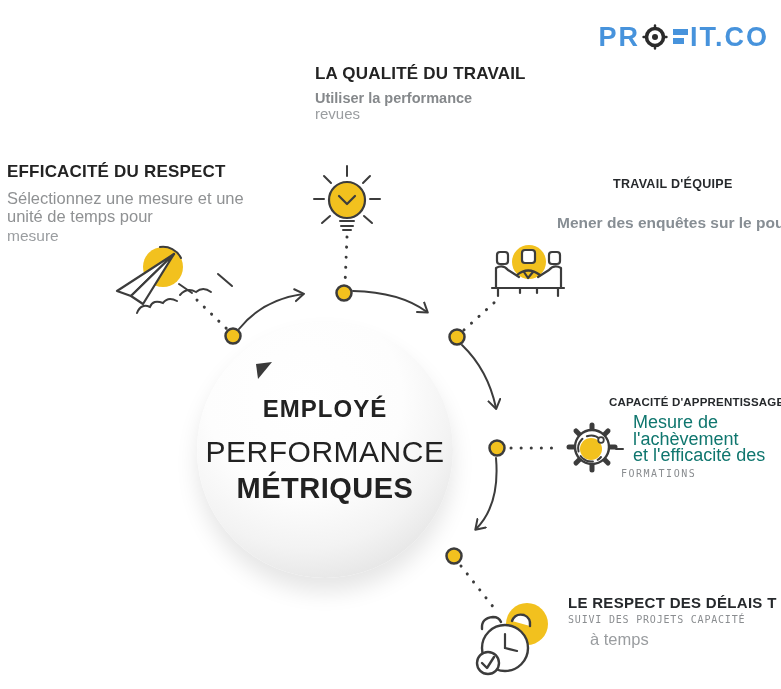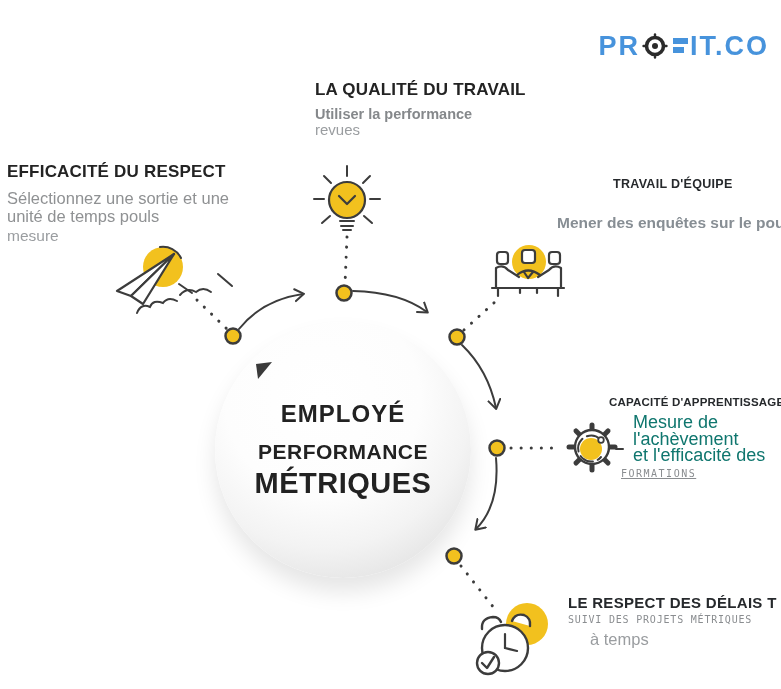--- a/index.html
+++ b/index.html
@@ -1,47 +1,47 @@
 <!DOCTYPE html>
 <html><head>
 <meta charset="utf-8">
 <style>
   html,body{margin:0;padding:0;background:#ffffff;}
   .canvas{
     position:relative;width:781px;height:689px;background:#ffffff;overflow:hidden;
     font-family:"Liberation Sans",sans-serif;
   }
   
-  .logo{position:absolute;top:31px;right:12px;display:flex;align-items:center;
+  .logo{position:absolute;top:22px;right:12px;display:flex;align-items:center;
     font-weight:bold;font-size:27px;letter-spacing:2px;color:#4793DC;}
   .logo .seg{line-height:30px;}
   .logo-target{margin:0 2px;display:block;}
   .logo-f{display:inline-block;width:15px;height:21px;position:relative;margin:0 2px 0 3px;}
   .logo-f::before{content:"";position:absolute;top:2px;left:0;width:15px;height:6px;background:#4793DC;}
   .logo-f::after{content:"";position:absolute;top:11px;left:0;width:11px;height:6px;background:#4793DC;}
   
   .blk{position:absolute;}
   .h-lg{font-weight:bold;font-size:17px;color:#232323;letter-spacing:0.2px;}
   .h-sm{font-weight:bold;font-size:12.5px;color:#26292c;letter-spacing:0.3px;}
   .h-xs{font-weight:bold;font-size:11.5px;color:#26292c;letter-spacing:0.2px;}
   .body-gray{font-size:16.5px;color:#8f9193;line-height:18px;}
   .body-gray2{font-size:18px;color:#0f766e;line-height:16.5px;margin-left:12px;}
   .sub-bold{font-weight:bold;font-size:14.5px;color:#85888b;line-height:15px;}
   .sub-reg{font-size:15px;color:#9a9da0;line-height:16px;}
   .mono-caps{font-family:"DejaVu Sans Mono",monospace;font-size:10px;color:#8a8d90;letter-spacing:0.8px;}
   .nowrap{white-space:nowrap;}
   
   .sphere{
-    position:absolute;left:215px;top:322px;width:256px;height:256px;border-radius:50%;
+    position:absolute;left:197px;top:322px;width:256px;height:256px;border-radius:50%;
     background:radial-gradient(circle at 42% 30%, #ffffff 0%, #fdfdfd 42%, #f3f3f3 64%, #e2e2e2 85%, #d2d2d2 100%);
     box-shadow:0 14px 22px rgba(0,0,0,0.10);
     display:flex;flex-direction:column;align-items:center;justify-content:center;text-align:center;
   }
   .sphere .l1{font-size:24px;font-weight:bold;color:#222;letter-spacing:1px;margin-bottom:4px;}
-  .sphere .l2{font-size:21px;font-weight:bold;color:#222;letter-spacing:0.5px;margin-top:8px;}
+  .sphere .l2{font-size:30px;font-weight:normal;color:#222;letter-spacing:0.5px;margin-top:8px;}
   .sphere .l3{font-size:29px;font-weight:bold;color:#222;letter-spacing:0.5px;margin-top:3px;}
   .overlay{position:absolute;left:0;top:0;}
 </style>
 </head>
 <body>
 
 <div class="canvas">
 
   <div class="sphere">
     <div class="l1">EMPLOYÉ</div>
@@ -179,53 +179,53 @@
         <path d="M13 1.5 L13 4"></path>
         <path d="M13 22 L13 24.5"></path>
         <path d="M1.5 13 L4 13"></path>
         <path d="M22 13 L24.5 13"></path>
       </g>
     </svg>
     <span class="logo-f"></span>
     <span class="seg">IT.CO</span>
   </div>
 
-  <div class="blk" style="left:315px;top:80px;">
+  <div class="blk" style="left:315px;top:64px;">
     <div class="h-lg nowrap">LA QUALITÉ DU TRAVAIL</div>
     <div style="margin-top:7px;">
       <div class="sub-bold nowrap">Utiliser la performance</div>
       <div class="sub-reg nowrap">revues</div>
     </div>
   </div>
 
   <div class="blk" style="left:7px;top:162px;">
     <div class="h-lg nowrap">EFFICACITÉ DU RESPECT</div>
     <div style="margin-top:7px;">
-      <div class="body-gray nowrap">Sélectionnez une sortie et une</div>
-      <div class="body-gray nowrap">unité de temps pouls</div>
+      <div class="body-gray nowrap">Sélectionnez une mesure et une</div>
+      <div class="body-gray nowrap">unité de temps pour</div>
       <div class="sub-reg nowrap" style="font-size:15.5px;margin-top:3px;">mesure</div>
     </div>
   </div>
 
   <div class="blk" style="left:565px;top:177px;margin-left:48px;">
     <div class="h-sm nowrap">TRAVAIL D'ÉQUIPE</div>
   </div>
   <div class="blk" style="left:557px;top:214px;">
     <div class="body-gray nowrap" style="font-size:15.5px;color:#878e94;font-weight:bold;">Mener des enquêtes sur le pouls</div>
   </div>
 
   <div class="blk" style="left:609px;top:396px;">
     <div class="h-xs nowrap">CAPACITÉ D'APPRENTISSAGE</div>
   </div>
   <div class="blk" style="left:621px;top:414px;">
     <div class="body-gray2 nowrap">Mesure de</div>
     <div class="body-gray2 nowrap">l'achèvement</div>
     <div class="body-gray2 nowrap">et l'efficacité des</div>
-    <div class="mono-caps nowrap" style="margin-top:4px;letter-spacing:1.5px;text-decoration:underline;">FORMATIONS</div>
+    <div class="mono-caps nowrap" style="margin-top:4px;letter-spacing:1.5px;">FORMATIONS</div>
   </div>
 
   <div class="blk" style="left:568px;top:594px;">
     <div class="h-sm nowrap" style="font-size:15px;">LE RESPECT DES DÉLAIS T</div>
-    <div class="mono-caps nowrap" style="margin-top:3px;">SUIVI DES PROJETS MÉTRIQUES</div>
+    <div class="mono-caps nowrap" style="margin-top:3px;">SUIVI DES PROJETS CAPACITÉ</div>
     <div class="sub-reg nowrap" style="font-size:16.5px;margin-top:6px;margin-left:22px;">à temps</div>
   </div>
 
 </div>
 
 </body></html>

